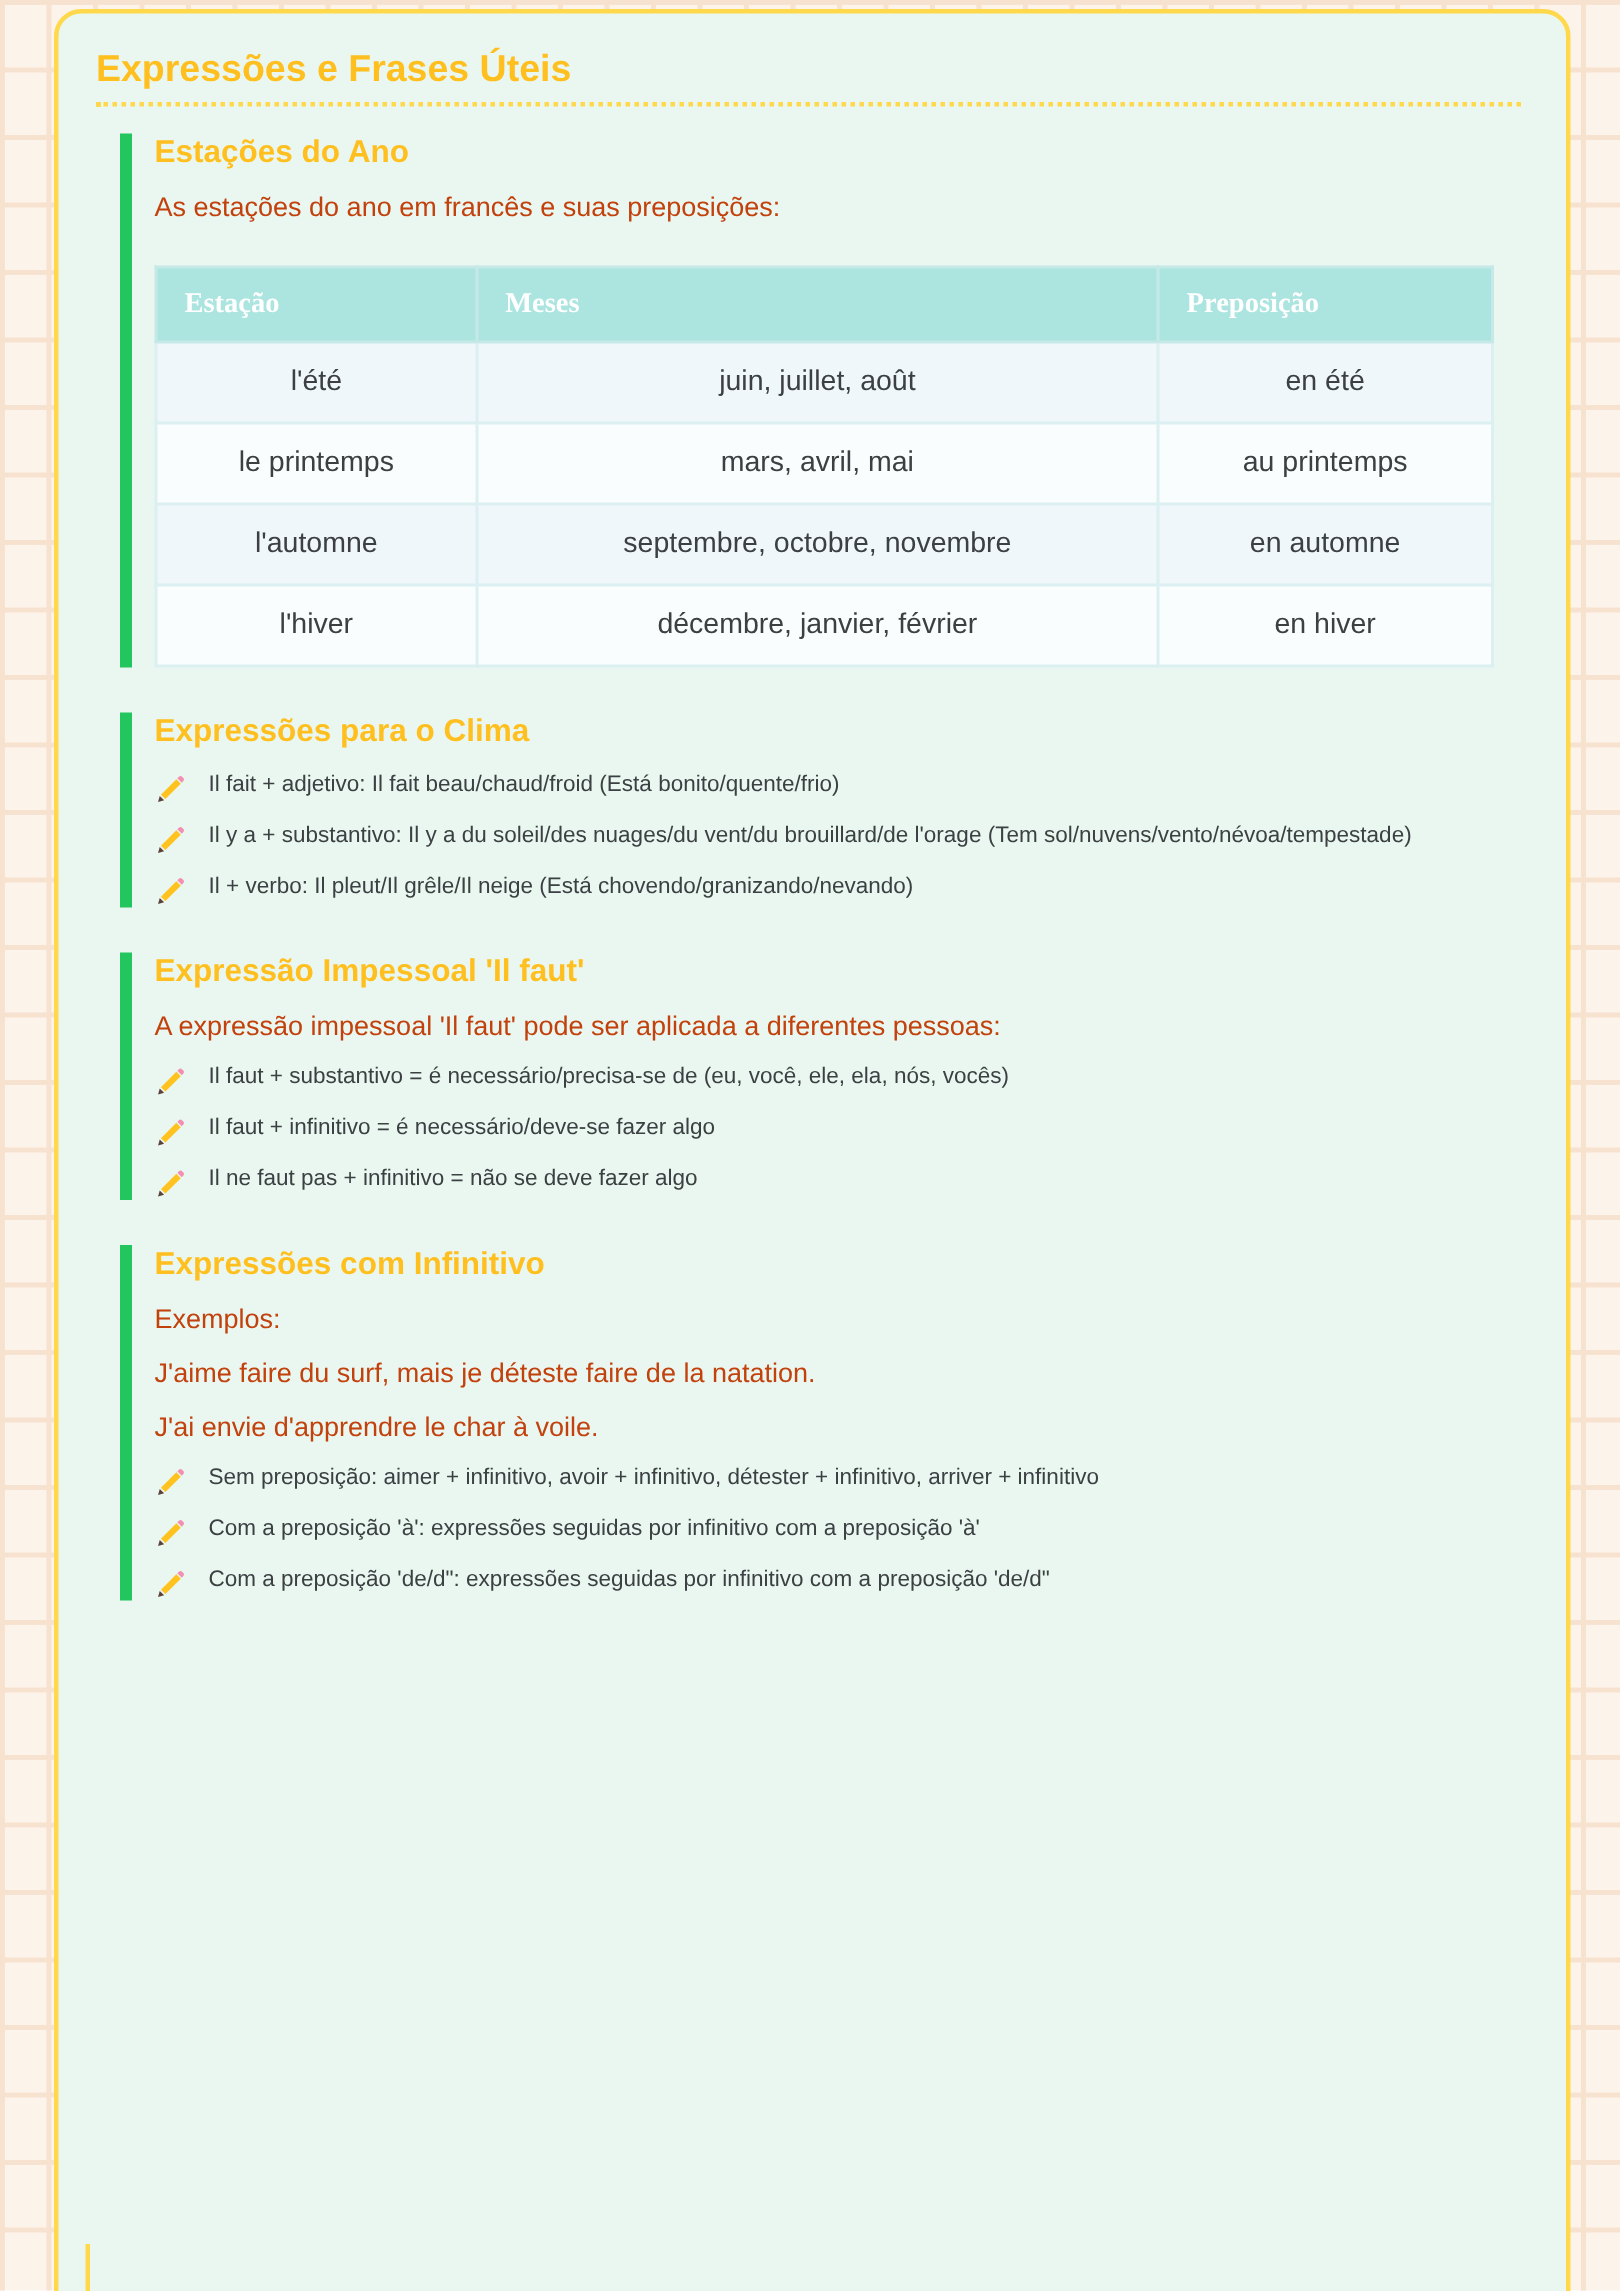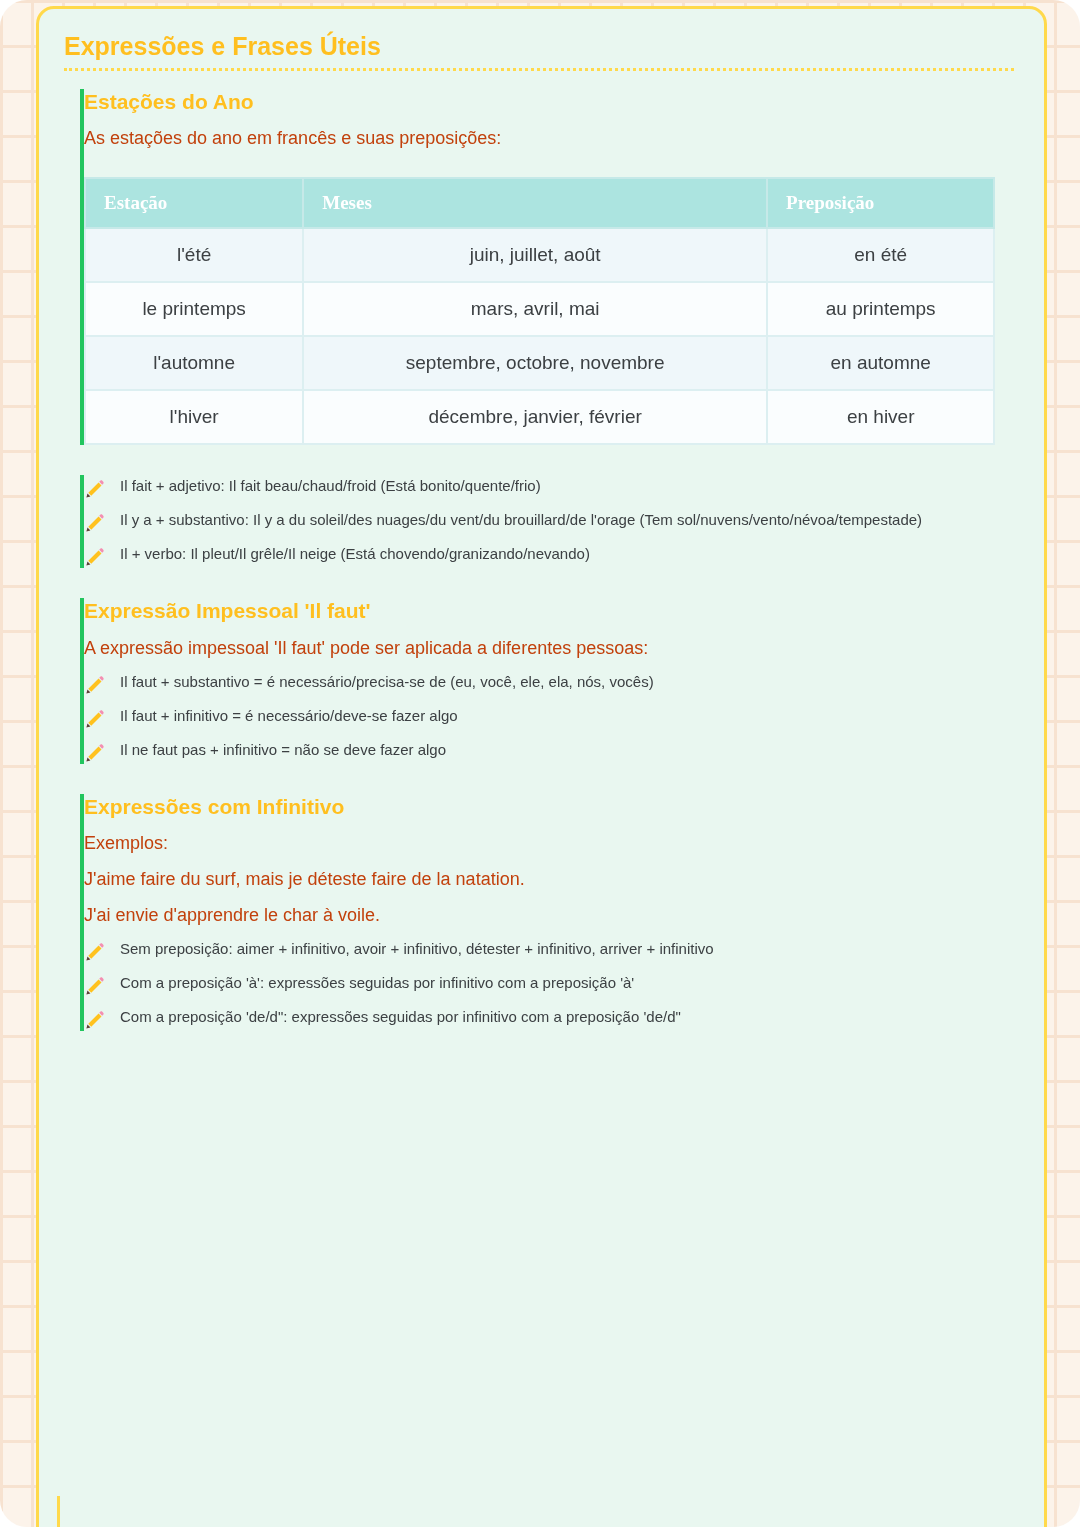--- a/index.html
+++ b/index.html
@@ -9,21 +9,20 @@
     overflow: hidden;
     font-family: "Liberation Sans", sans-serif;
   }
   .page {
     position: absolute; inset: 0;
     background-color: #FCF3EA;
     background-image:
       linear-gradient(to right, #F7E2D0 3px, transparent 3px),
       linear-gradient(to bottom, #F7E2D0 3px, transparent 3px);
     background-size: 31px 45px;
-    border-radius: 27px;
   }
   .card {
     position: absolute;
     left: 36px; top: 6px;
     width: 1011px; height: 1554px;
     background: #E9F7F0;
     border: 3px solid #FFD94B;
     border-radius: 18px;
     padding: 22px 30px 0 25px;
   }
@@ -33,21 +32,22 @@
     font-weight: 700;
     color: #FFBF1F;
     line-height: 1.2;
   }
   .title-rule {
     border-bottom: 3px dotted #FFD94B;
     margin: 7px 0 18px 0;
   }
   .section {
     margin: 0 0 30px 16px;
-    border-left: 4px solid #22c55e;
+    border-left: 8px solid #22c55e;
+    padding-left: 15px;
   }
   .section-heading {
     margin: 0 0 10px 0;
     font-size: 21px;
     font-weight: 700;
     color: #FFBF1F;
     line-height: 1.25;
   }
   .para {
     margin: 2px 0 10px 0;
@@ -139,20 +139,21 @@
               </tr>
               <tr>
                 <td>l'hiver</td>
                 <td>décembre, janvier, février</td>
                 <td>en hiver</td>
               </tr>
             </tbody>
           </table>
         </section>
         <section class="section">
+          <h2 class="section-heading">Expressões para o Clima</h2>
           <div class="bullet">
             <span class="bullet-icon">
               <svg viewBox="0 0 24 24" aria-hidden="true">
                 <path d="M2.6 21.4l1.2-4.4 3.2 3.2z" fill="#5D4037"></path>
                 <path d="M4.7 16.1L15.9 4.9l3.2 3.2L7.9 19.3z" fill="#FFC21E"></path>
                 <path d="M16.6 4.2l1.2-1.2c.6-.6 1.6-.6 2.2 0l1 1c.6.6.6 1.6 0 2.2l-1.2 1.2z" fill="#F48FB1"></path>
               </svg>
             </span>
             <span class="bullet-text">Il fait + adjetivo: Il fait beau/chaud/froid (Está bonito/quente/frio)</span>
           </div>

